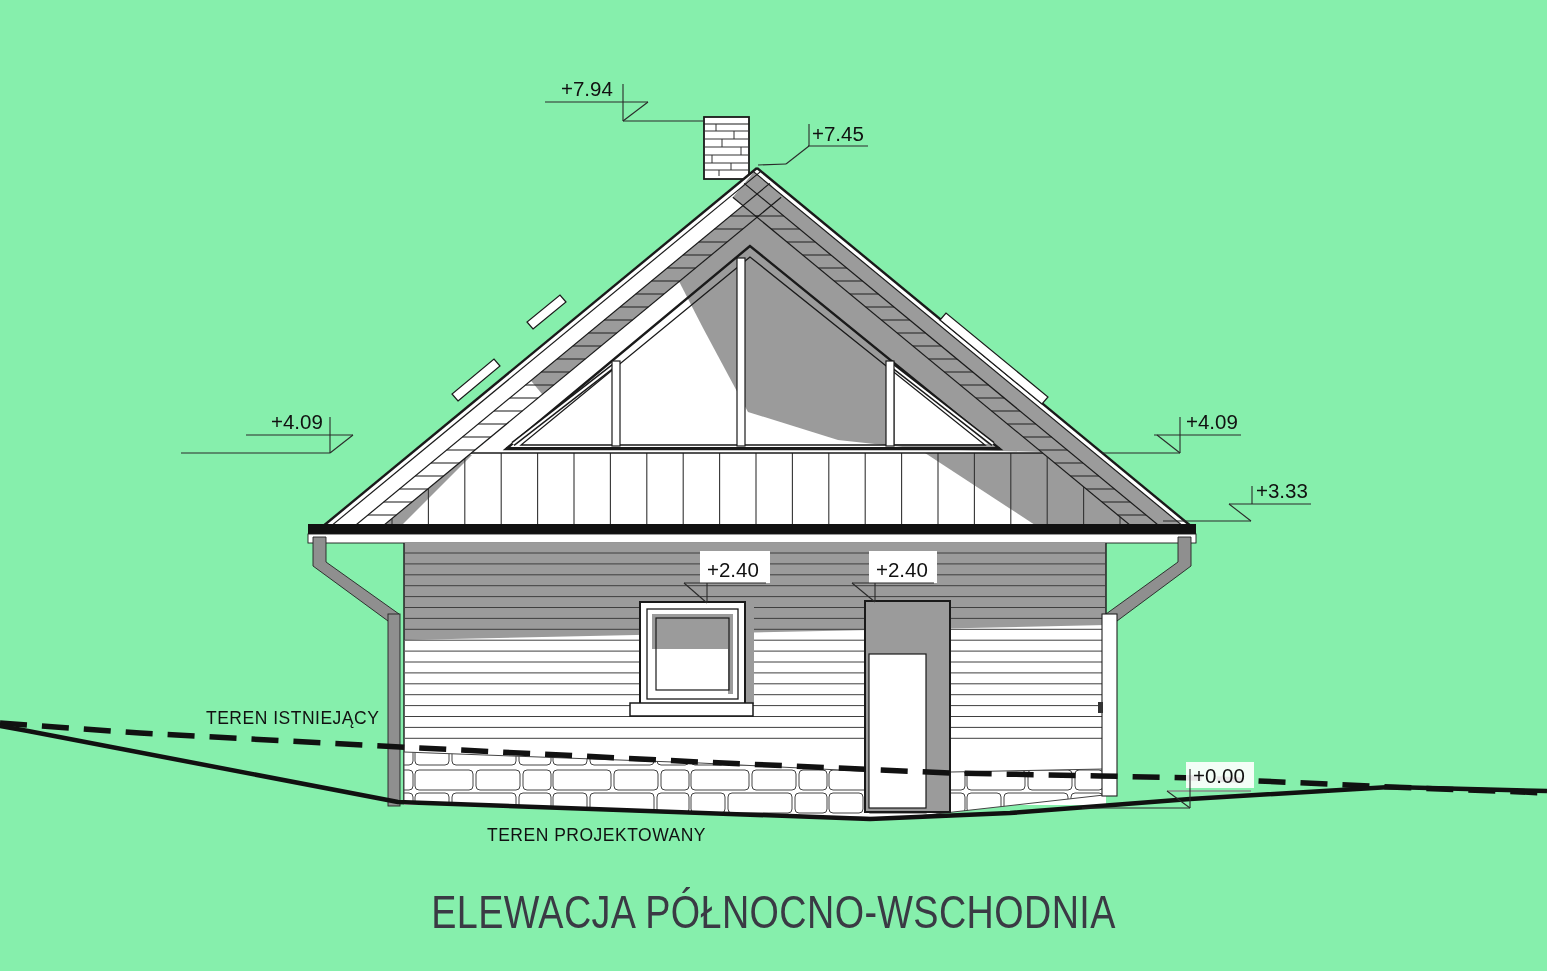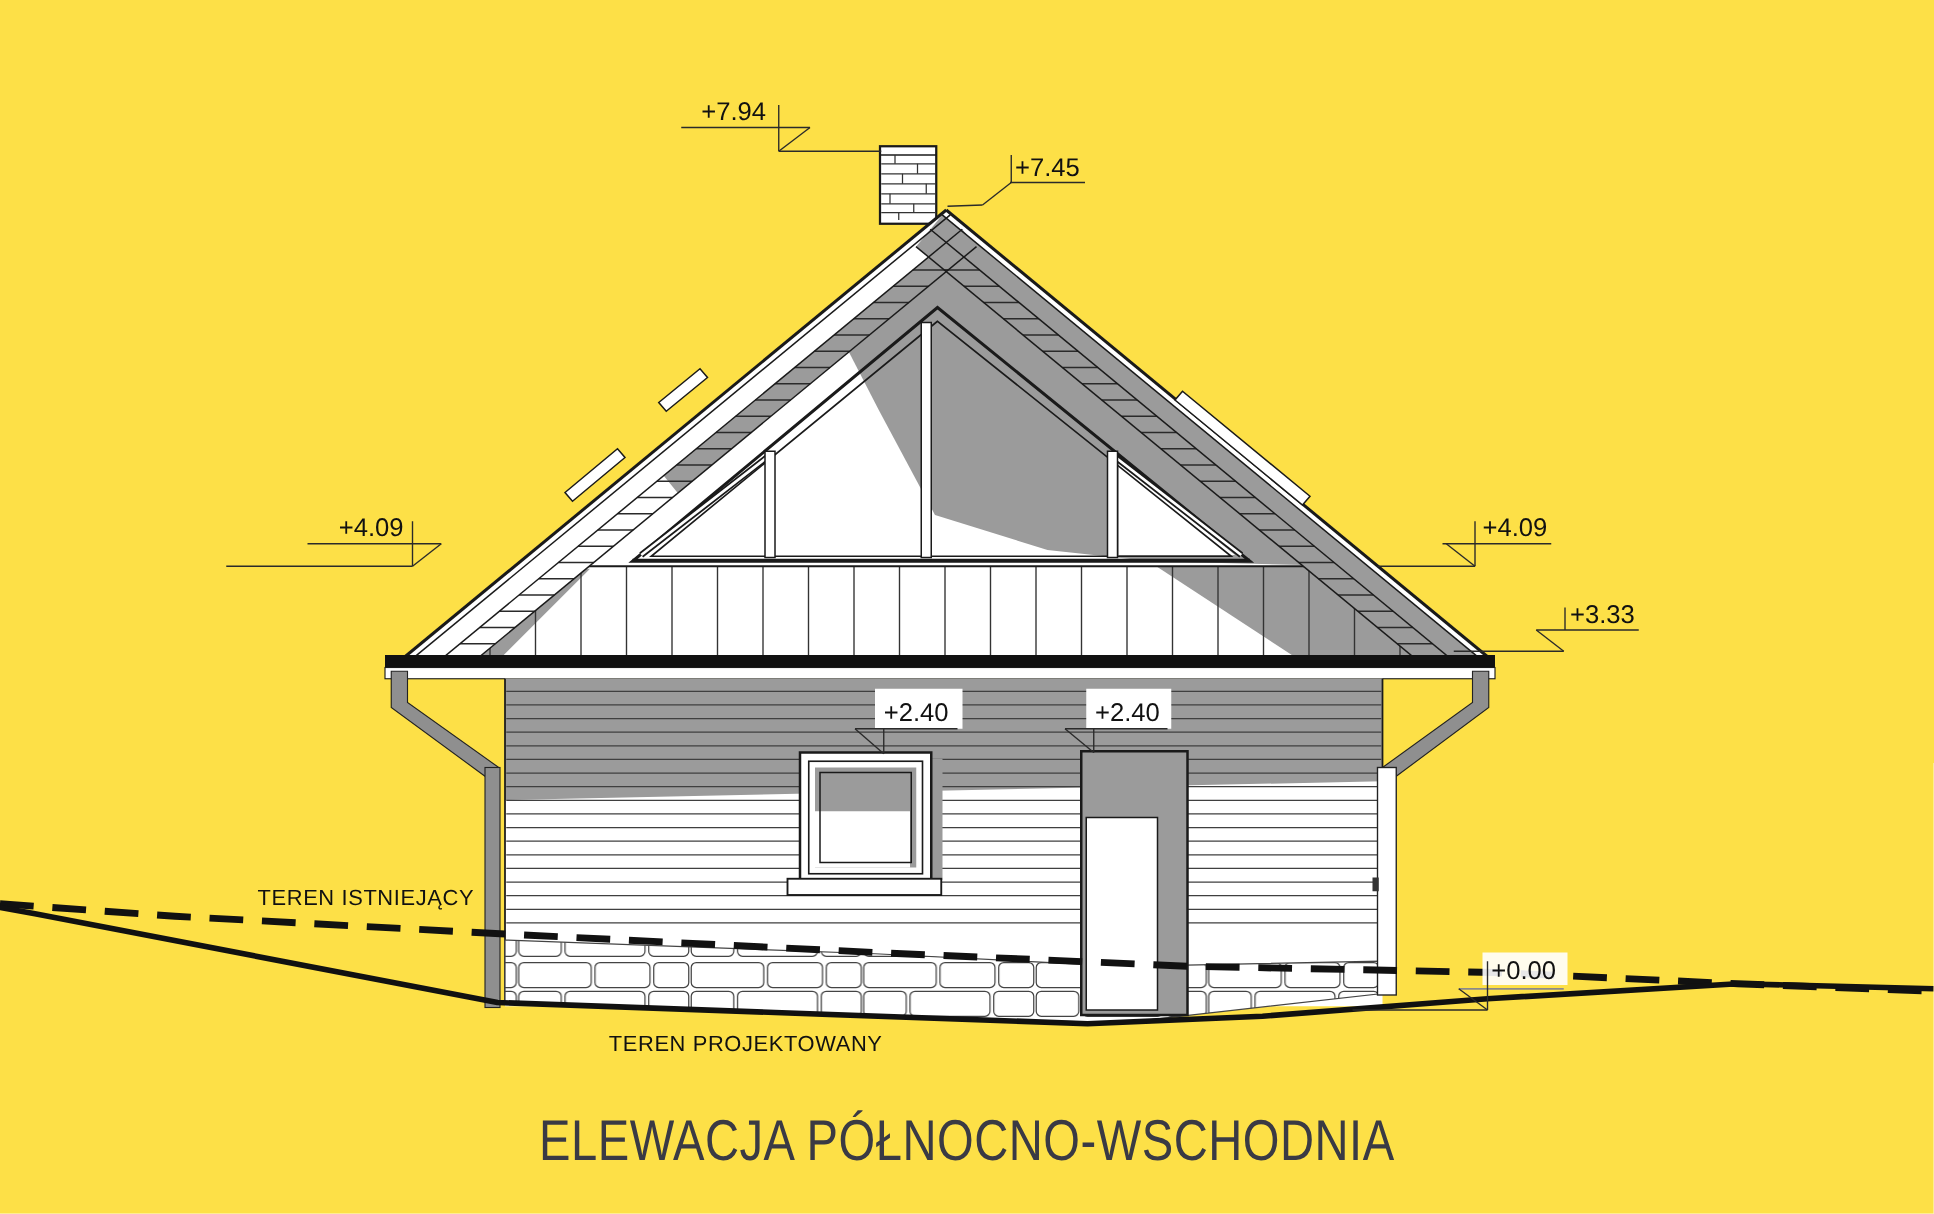--- a/index.html
+++ b/index.html
@@ -2,21 +2,21 @@
 <html style="--line: #1a1a1a; --shadow: #9b9b9b; --pipe-gray: #8f8f8f; --title-color: #3a3a44;"><head>
 <meta charset="utf-8">
 <style>
   :root{
     --line:#1a1a1a;
     --shadow:#9b9b9b;
     --pipe-gray:#8f8f8f;
     --title-color:#3a3a44;
   }
   html,body{margin:0;padding:0;background:#fff;}
-  .page{position:relative;width:1547px;height:971px;background:#fde047;overflow:hidden;
+  .page{position:relative;width:1547px;height:971px;background:#86efac;overflow:hidden;
         font-family:"Liberation Sans", sans-serif;}
   svg{position:absolute;left:0;top:0;}
   .ln{stroke:var(--line);fill:none;}
   .thin{stroke:#2a2a2a;stroke-width:1.1;}
   .whitefill{fill:#ffffff;}
   .shadowfill{fill:var(--shadow);}
   .marker-text{font-family:"Liberation Sans",sans-serif;font-size:20.5px;fill:#111;}
   .terrain-text{font-family:"Liberation Sans",sans-serif;font-size:17.5px;fill:#111;letter-spacing:0.5px;}
   .drawing-title{
     position:absolute;left:0;top:886px;width:100%;height:52px;

